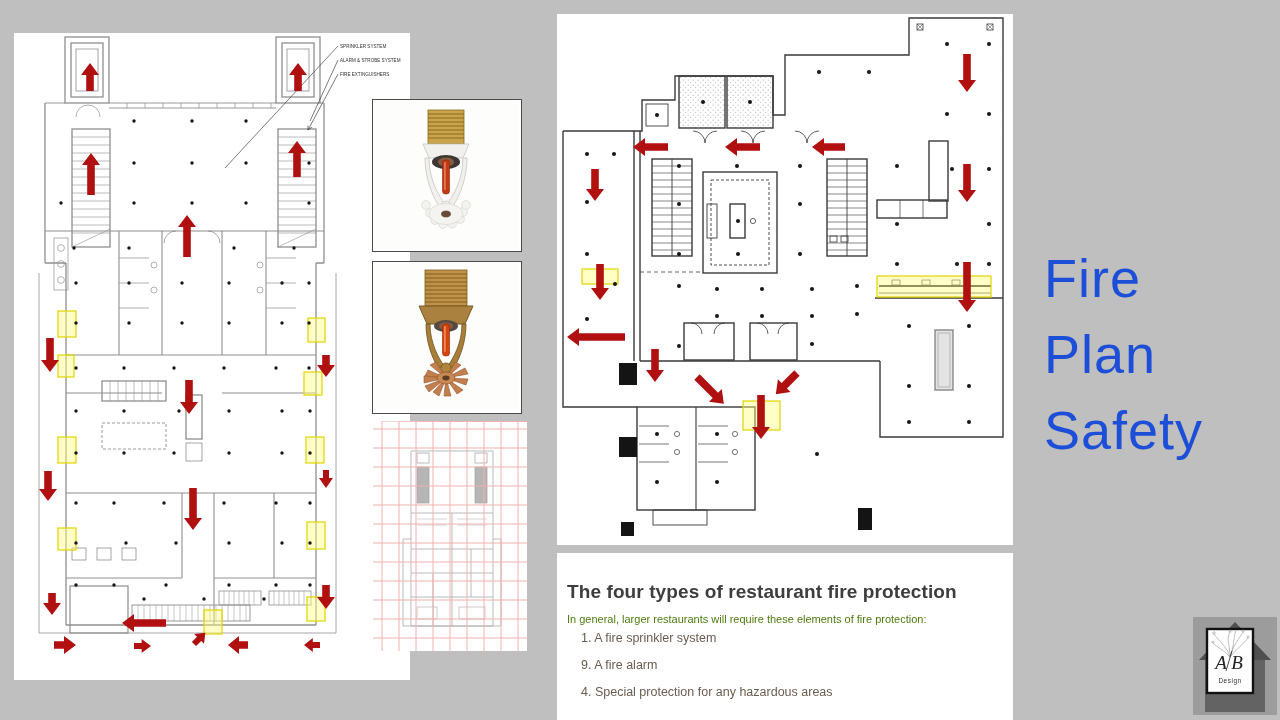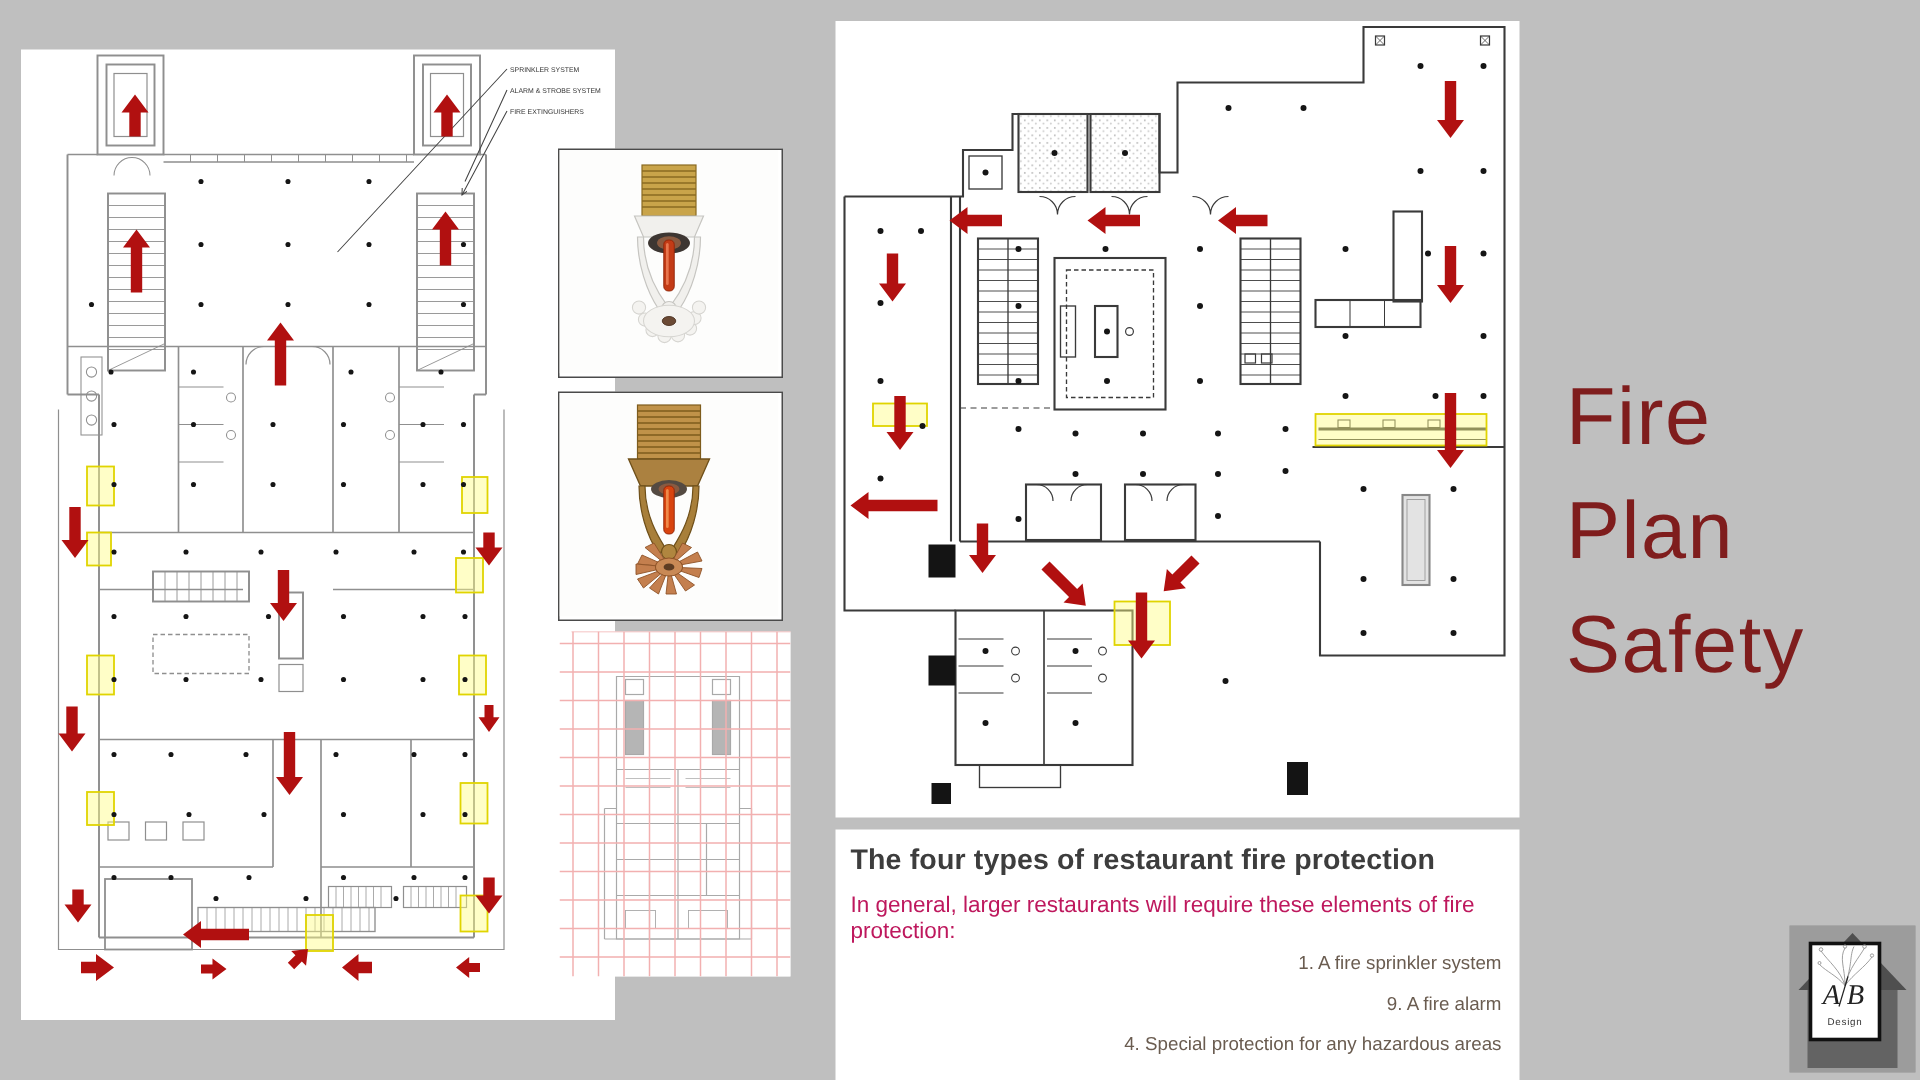--- a/index.html
+++ b/index.html
@@ -6,26 +6,26 @@
   body{width:1280px;height:720px;overflow:hidden;background:#bfbfbf;font-family:"Liberation Sans",sans-serif;position:relative;}
   .slide{position:absolute;inset:0;background:#bfbfbf;}
   .panel{position:absolute;background:#ffffff;}
   #left-panel{left:14px;top:33px;width:396px;height:647px;}
   #right-panel{left:557px;top:14px;width:456px;height:531px;}
   #sprinkler-box-1,#sprinkler-box-2{position:absolute;left:372px;width:148px;height:151px;background:#fff;border:1px solid #4a4a4a;z-index:3;}
   #sprinkler-box-1{top:99px;}
   #sprinkler-box-2{top:261px;}
   #grid-plan-box{position:absolute;left:373px;top:421px;width:154px;height:230px;background:#fff;z-index:3;}
   #text-box{position:absolute;left:557px;top:553px;width:456px;height:167px;background:#fff;overflow:hidden;padding:0;}
-  #text-box .inner{padding:8px 12px 0 10px;}
+  #text-box .inner{padding:8px 12px 0 10px;margin-top:18px;}
   .tb-title{font-size:19px;font-weight:700;color:#3d3d3d;letter-spacing:0.1px;margin:2px 0 10px 0;}
-  .tb-intro{font-size:15px;color:#be185d;margin:0 0 4px 0;}
+  .tb-intro{font-size:11px;color:#4d7c0f;margin:0 0 4px 0;}
   .tb-list{list-style:none;margin:6px 0 0 0;padding:0 0 0 14px;}
-  .tb-list li{font-size:12.5px;color:#6a5c50;margin:0 0 13px 0;text-align:right;}
-  #slide-title{position:absolute;left:1044px;top:240px;width:230px;color:#7f1d1d;font-size:54px;line-height:76px;font-weight:400;letter-spacing:1px;}
+  .tb-list li{font-size:12.5px;color:#6a5c50;margin:0 0 13px 0;}
+  #slide-title{position:absolute;left:1044px;top:240px;width:230px;color:#1d4ed8;font-size:54px;line-height:76px;font-weight:400;letter-spacing:1px;}
   #logo{position:absolute;left:1193px;top:617px;width:84px;height:98px;background:#9c9c9c;}
   svg{display:block;}
 </style>
 </head>
 <body>
 
 <div class="slide">
 
   <div id="left-panel" class="panel">
     <svg width="396" height="647" viewBox="0 0 396 647">

